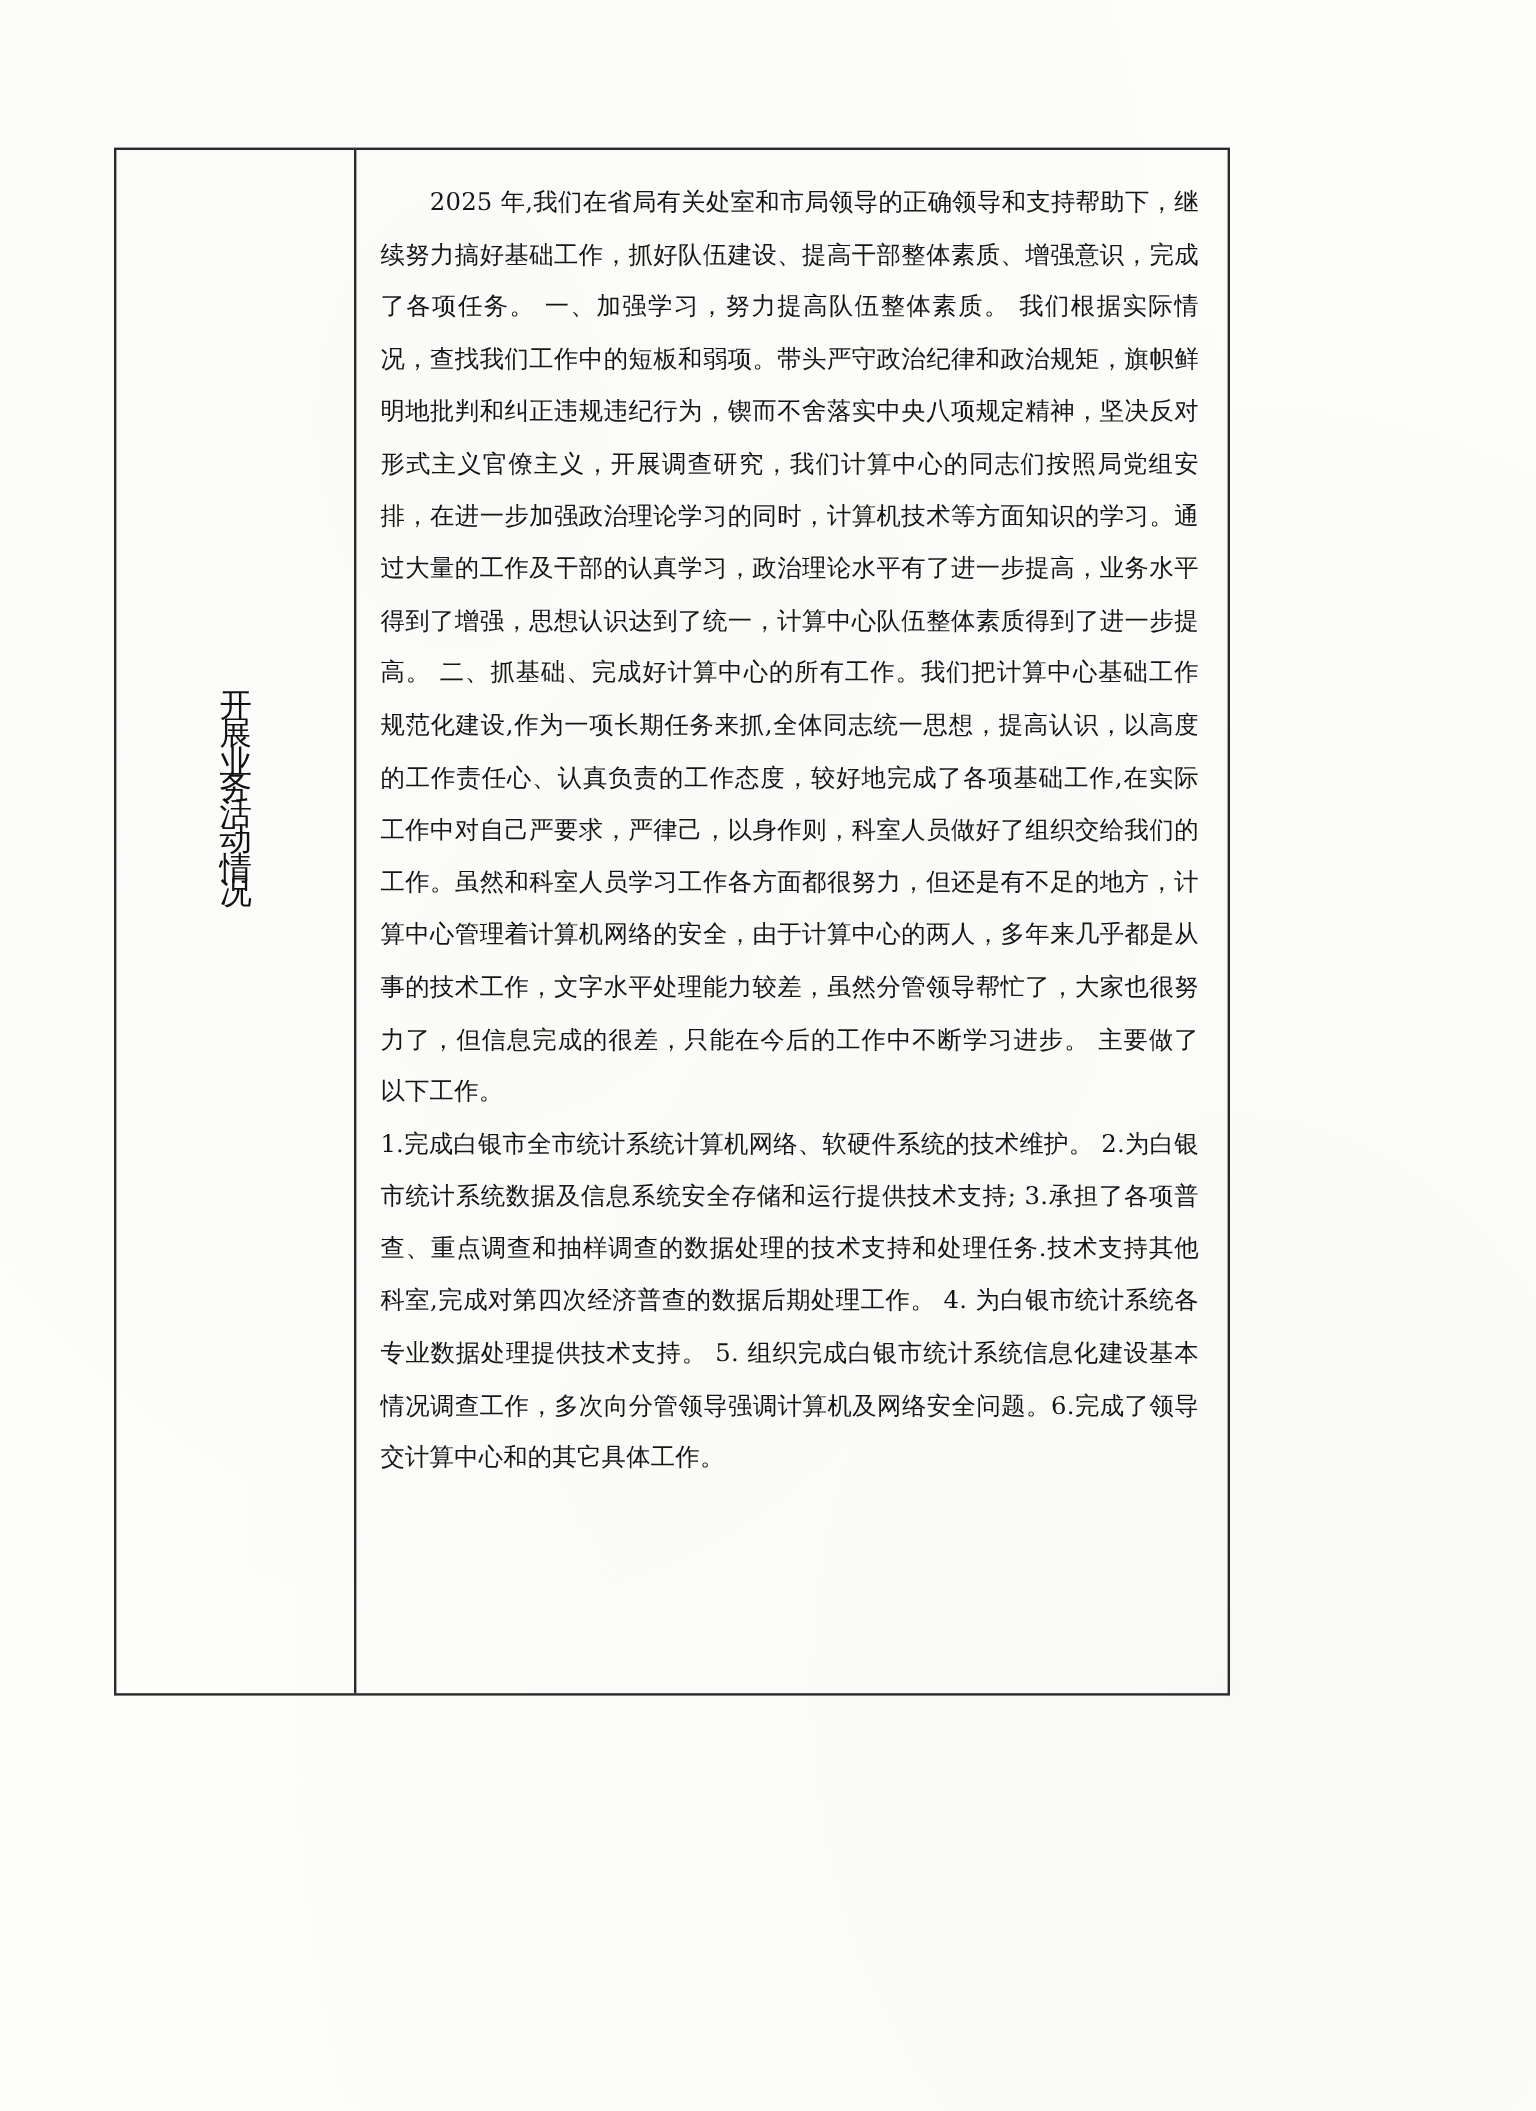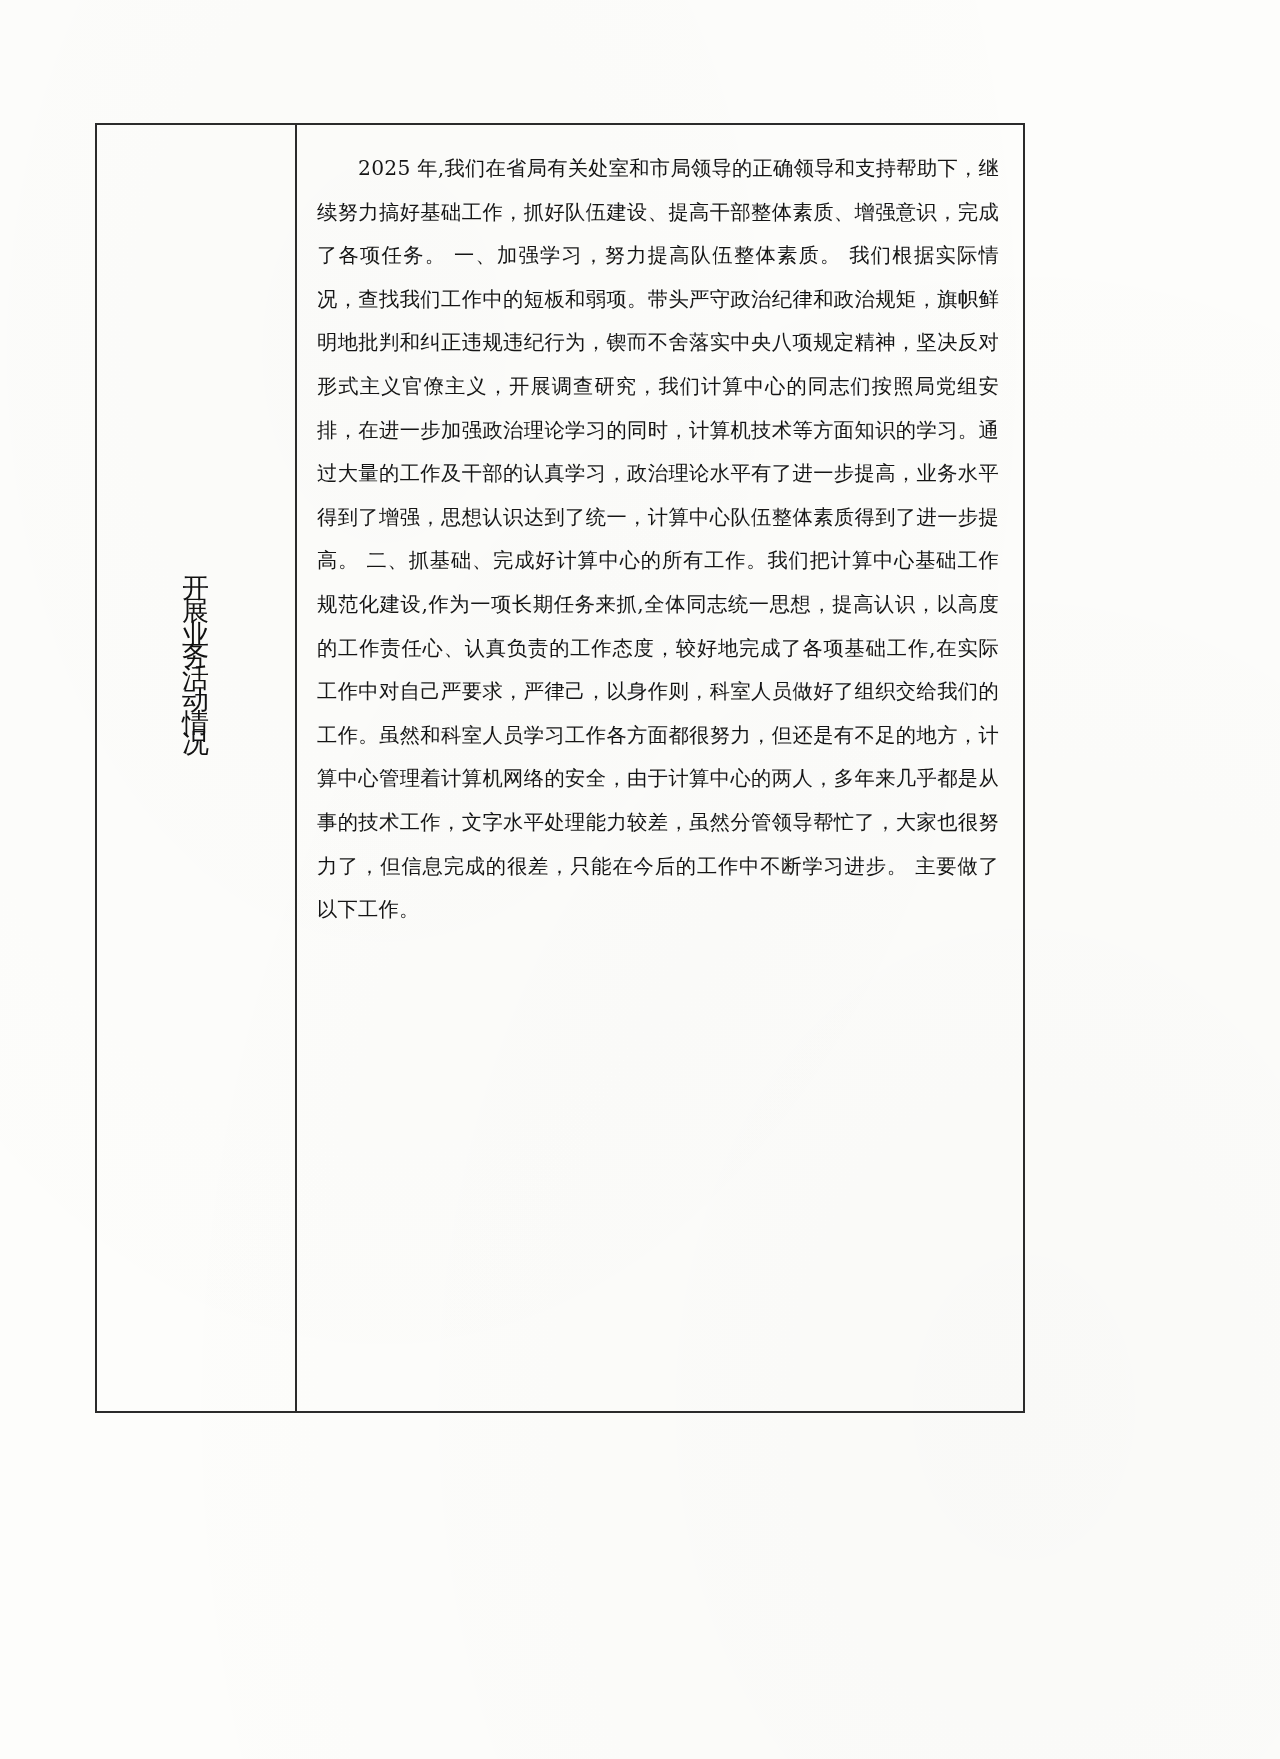--- a/index.html
+++ b/index.html
@@ -87,16 +87,17 @@
   <div class="paper-tone"></div>
 
   <div class="table">
 
     <div class="label-cell">
       <div class="vertical-label">开展业务活动情况</div>
     </div>
 
     <div class="content-cell">
       <div class="body-text">　　2025 年,我们在省局有关处室和市局领导的正确领导和支持帮助下，继续努力搞好基础工作，抓好队伍建设、提高干部整体素质、增强意识，完成了各项任务。 一、加强学习，努力提高队伍整体素质。 我们根据实际情况，查找我们工作中的短板和弱项。带头严守政治纪律和政治规矩，旗帜鲜明地批判和纠正违规违纪行为，锲而不舍落实中央八项规定精神，坚决反对形式主义官僚主义，开展调查研究，我们计算中心的同志们按照局党组安排，在进一步加强政治理论学习的同时，计算机技术等方面知识的学习。通过大量的工作及干部的认真学习，政治理论水平有了进一步提高，业务水平得到了增强，思想认识达到了统一，计算中心队伍整体素质得到了进一步提高。 二、抓基础、完成好计算中心的所有工作。我们把计算中心基础工作规范化建设,作为一项长期任务来抓,全体同志统一思想，提高认识，以高度的工作责任心、认真负责的工作态度，较好地完成了各项基础工作,在实际工作中对自己严要求，严律己，以身作则，科室人员做好了组织交给我们的工作。虽然和科室人员学习工作各方面都很努力，但还是有不足的地方，计算中心管理着计算机网络的安全，由于计算中心的两人，多年来几乎都是从事的技术工作，文字水平处理能力较差，虽然分管领导帮忙了，大家也很努力了，但信息完成的很差，只能在今后的工作中不断学习进步。 主要做了以下工作。</div>
+      <div class="body-text">1.完成白银市全市统计系统计算机网络、软硬件系统的技术维护。 2.为白银市统计系统数据及信息系统安全存储和运行提供技术支持; 3.承担了各项普查、重点调查和抽样调查的数据处理的技术支持和处理任务.技术支持其他科室,完成对第四次经济普查的数据后期处理工作。 4. 为白银市统计系统各专业数据处理提供技术支持。 5. 组织完成白银市统计系统信息化建设基本情况调查工作，多次向分管领导强调计算机及网络安全问题。6.完成了领导交计算中心和的其它具体工作。</div>
     </div>
 
   </div>
 </div>
 
 </body></html>

